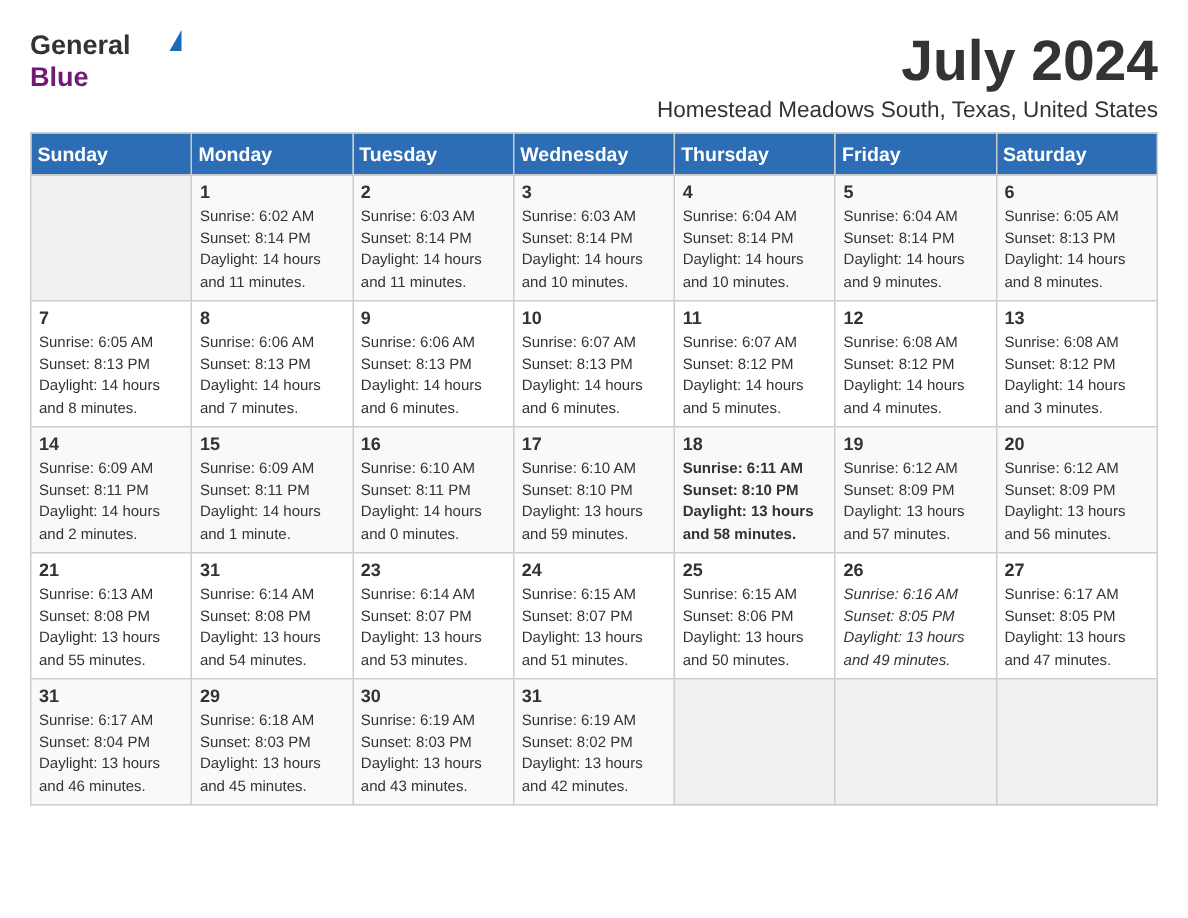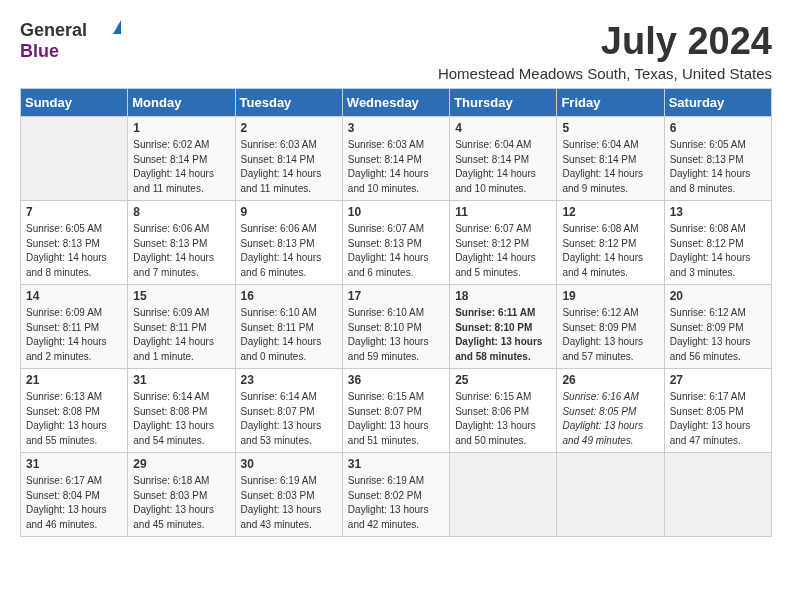--- a/index.html
+++ b/index.html
@@ -291,21 +291,21 @@
 and 54 minutes.</div>
         </td>
         <td>
           <span class="day-number">23</span>
           <div class="day-info" style="white-space: pre-line;">Sunrise: 6:14 AM
 Sunset: 8:07 PM
 Daylight: 13 hours
 and 53 minutes.</div>
         </td>
         <td>
-          <span class="day-number">36</span>
+          <span class="day-number">24</span>
           <div class="day-info" style="white-space: pre-line;">Sunrise: 6:15 AM
 Sunset: 8:07 PM
 Daylight: 13 hours
 and 51 minutes.</div>
         </td>
         <td>
           <span class="day-number">25</span>
           <div class="day-info" style="white-space: pre-line;">Sunrise: 6:15 AM
 Sunset: 8:06 PM
 Daylight: 13 hours

